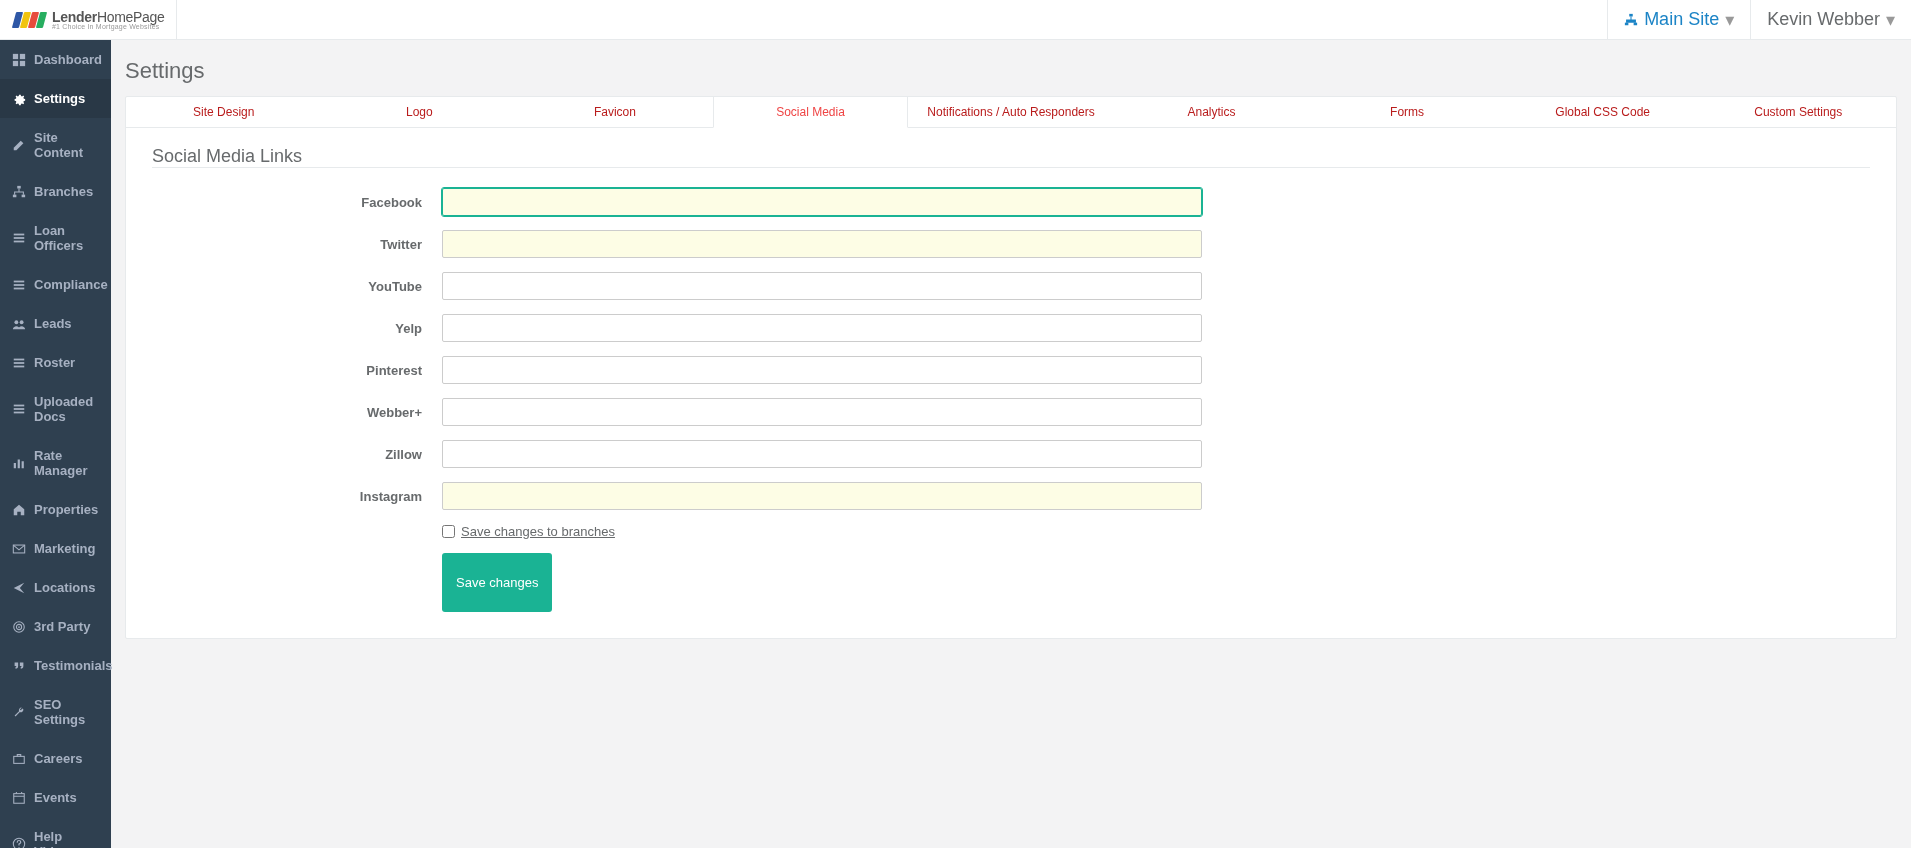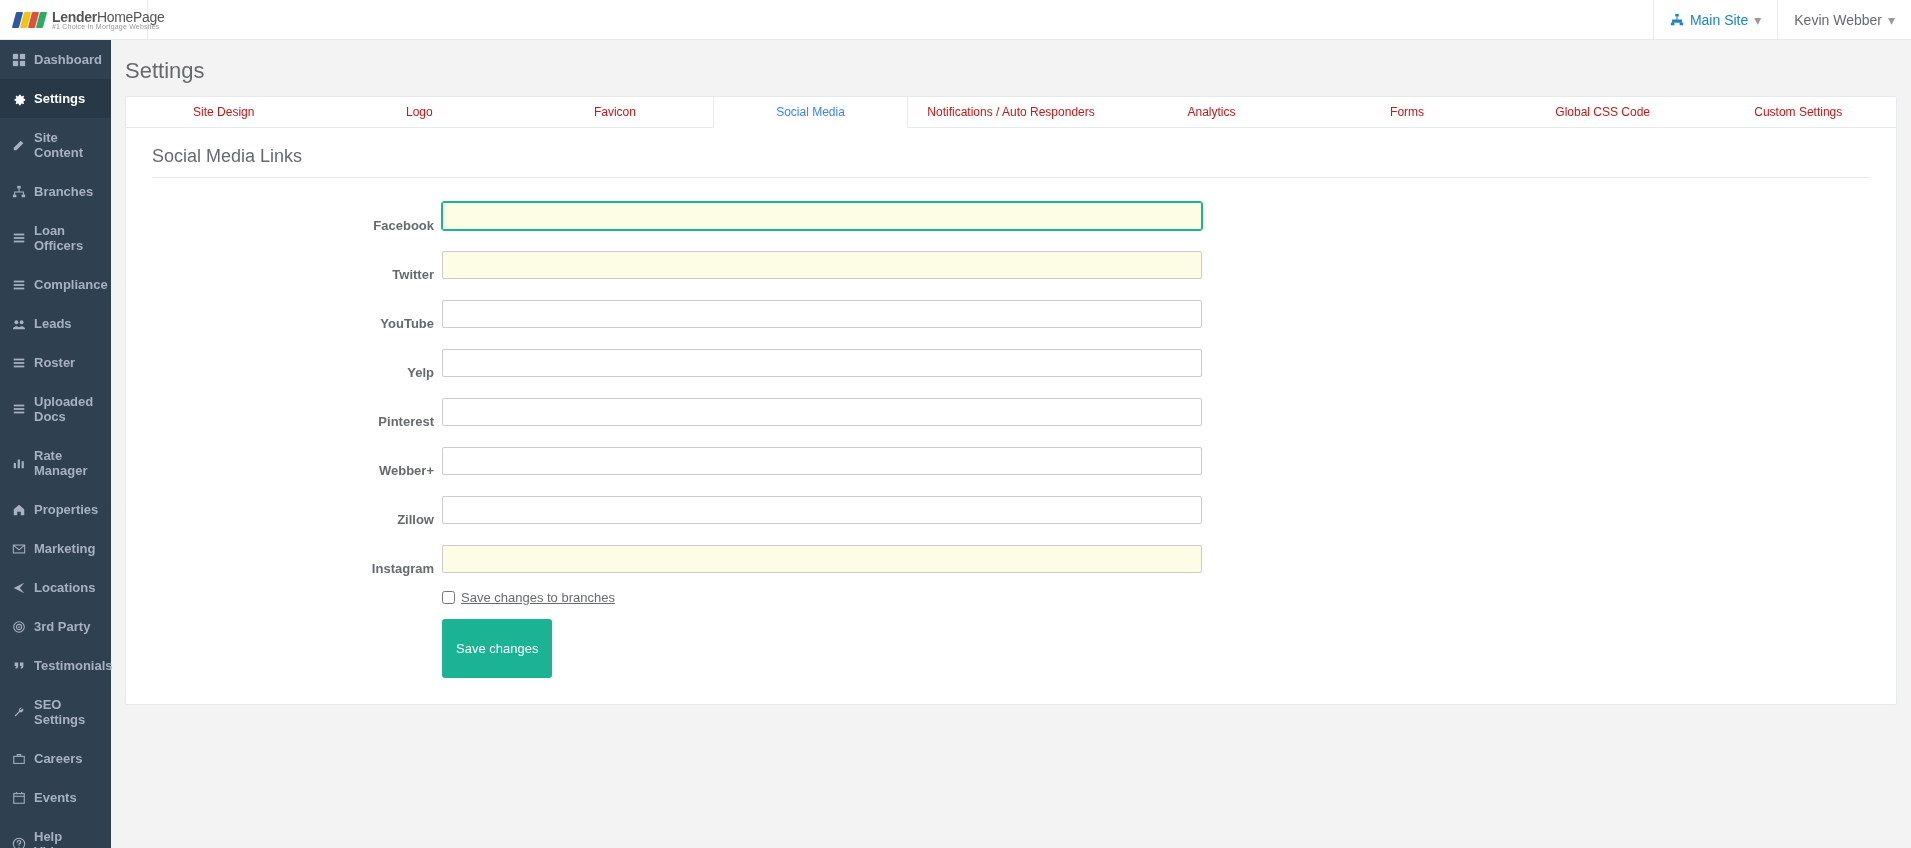--- a/index.html
+++ b/index.html
@@ -11,21 +11,21 @@
   }
   .topbar {
     height: 40px;
     background: #fff;
     border-bottom: 1px solid #e7eaec;
     display: flex;
     align-items: center;
     justify-content: space-between;
   }
   .logo-box {
-    width: 148px;
+    width: 177px;
     height: 40px;
     display: flex;
     align-items: center;
     padding-left: 14px;
     border-right: 1px solid #e7eaec;
   }
   .logo-shape {
     display: inline-flex;
     margin-right: 6px;
   }
@@ -42,21 +42,21 @@
   .ls3 { background:#e74c3c; }
   .ls4 { background:#27ae60; }
   .logo-text { font-weight:600; color:#555; font-size:14px; letter-spacing:-0.3px; }
   .logo-text .thin { font-weight:400; }
   .logo-sub { font-size:7px; color:#999; display:block; margin-top:-2px; letter-spacing:0.2px; }
 
   .top-right { display:flex; align-items:center; height:100%; }
   .top-right .item {
     display:flex; align-items:center; height:100%;
     padding:0 16px; border-left:1px solid #e7eaec;
-    color:#1c84c6; font-size:14px;
+    color:#1c84c6; font-size:18px;
   }
   .top-right .item.user { color:#676a6c; }
   .top-right .caret { margin-left:6px; color:#999; }
 
   .layout { display:flex; }
   .sidebar {
     width: 111px;
     background:#2f4050;
     color:#a7b1c2;
     min-height: calc(100vh - 40px);
@@ -79,32 +79,32 @@
     background:#fff; margin:0 14px 20px; border:1px solid #e7eaec; border-radius:2px;
   }
   .tabs { display:flex; border-bottom:1px solid #e7eaec; flex-wrap:wrap; }
   .tab {
     padding:8px 18px; font-size:12px; color:#b91c1c; cursor:pointer;
     border-right:1px solid transparent; border-left:1px solid transparent;
     border-bottom:1px solid transparent; margin-bottom:-1px;
     flex:1; text-align:center; white-space:nowrap;
   }
   .tab.active {
-    color:#3b82f6; background:#fff;
+    color:#ef4444; background:#fff;
     border-left:1px solid #e7eaec; border-right:1px solid #e7eaec;
     border-bottom:1px solid #fff;
   }
   .panel-body { padding:18px 26px 26px; }
-  .section-title { font-size:18px; color:#676a6c; padding-bottom:10px; border-bottom:1px solid #e7eaec; margin-bottom:20px; }
+  .section-title { font-size:18px; color:#676a6c; border-bottom:1px solid #e7eaec; margin-bottom:20px; }
 
   .form { max-width:1050px; }
   .form-row { display:flex; align-items:center; margin-bottom:14px; }
   .form-label {
-    width:290px; text-align:right; padding-right:8px;
-    font-weight:700; font-size:13px; color:#676a6c;margin-top:20px;
+    width:290px; text-align:right; padding-right:20px;
+    font-weight:700; font-size:13px; color:#676a6c;
   }
   .form-input {
     flex:1; height:28px; border:1px solid #ccc; border-radius:2px;
     padding:2px 8px; font-size:13px; background:#fff;
   }
   .form-input.autofill { background:#fdfde5; }
   .form-input.focused { border:1px solid #1ab394; outline:1px solid #1ab394; }
   .check-row { display:flex; align-items:center; margin-left:290px; margin-bottom:14px;text-decoration:underline; }
   .check-row input { margin-right:6px; }
   .btn-row { margin-left:290px; }

